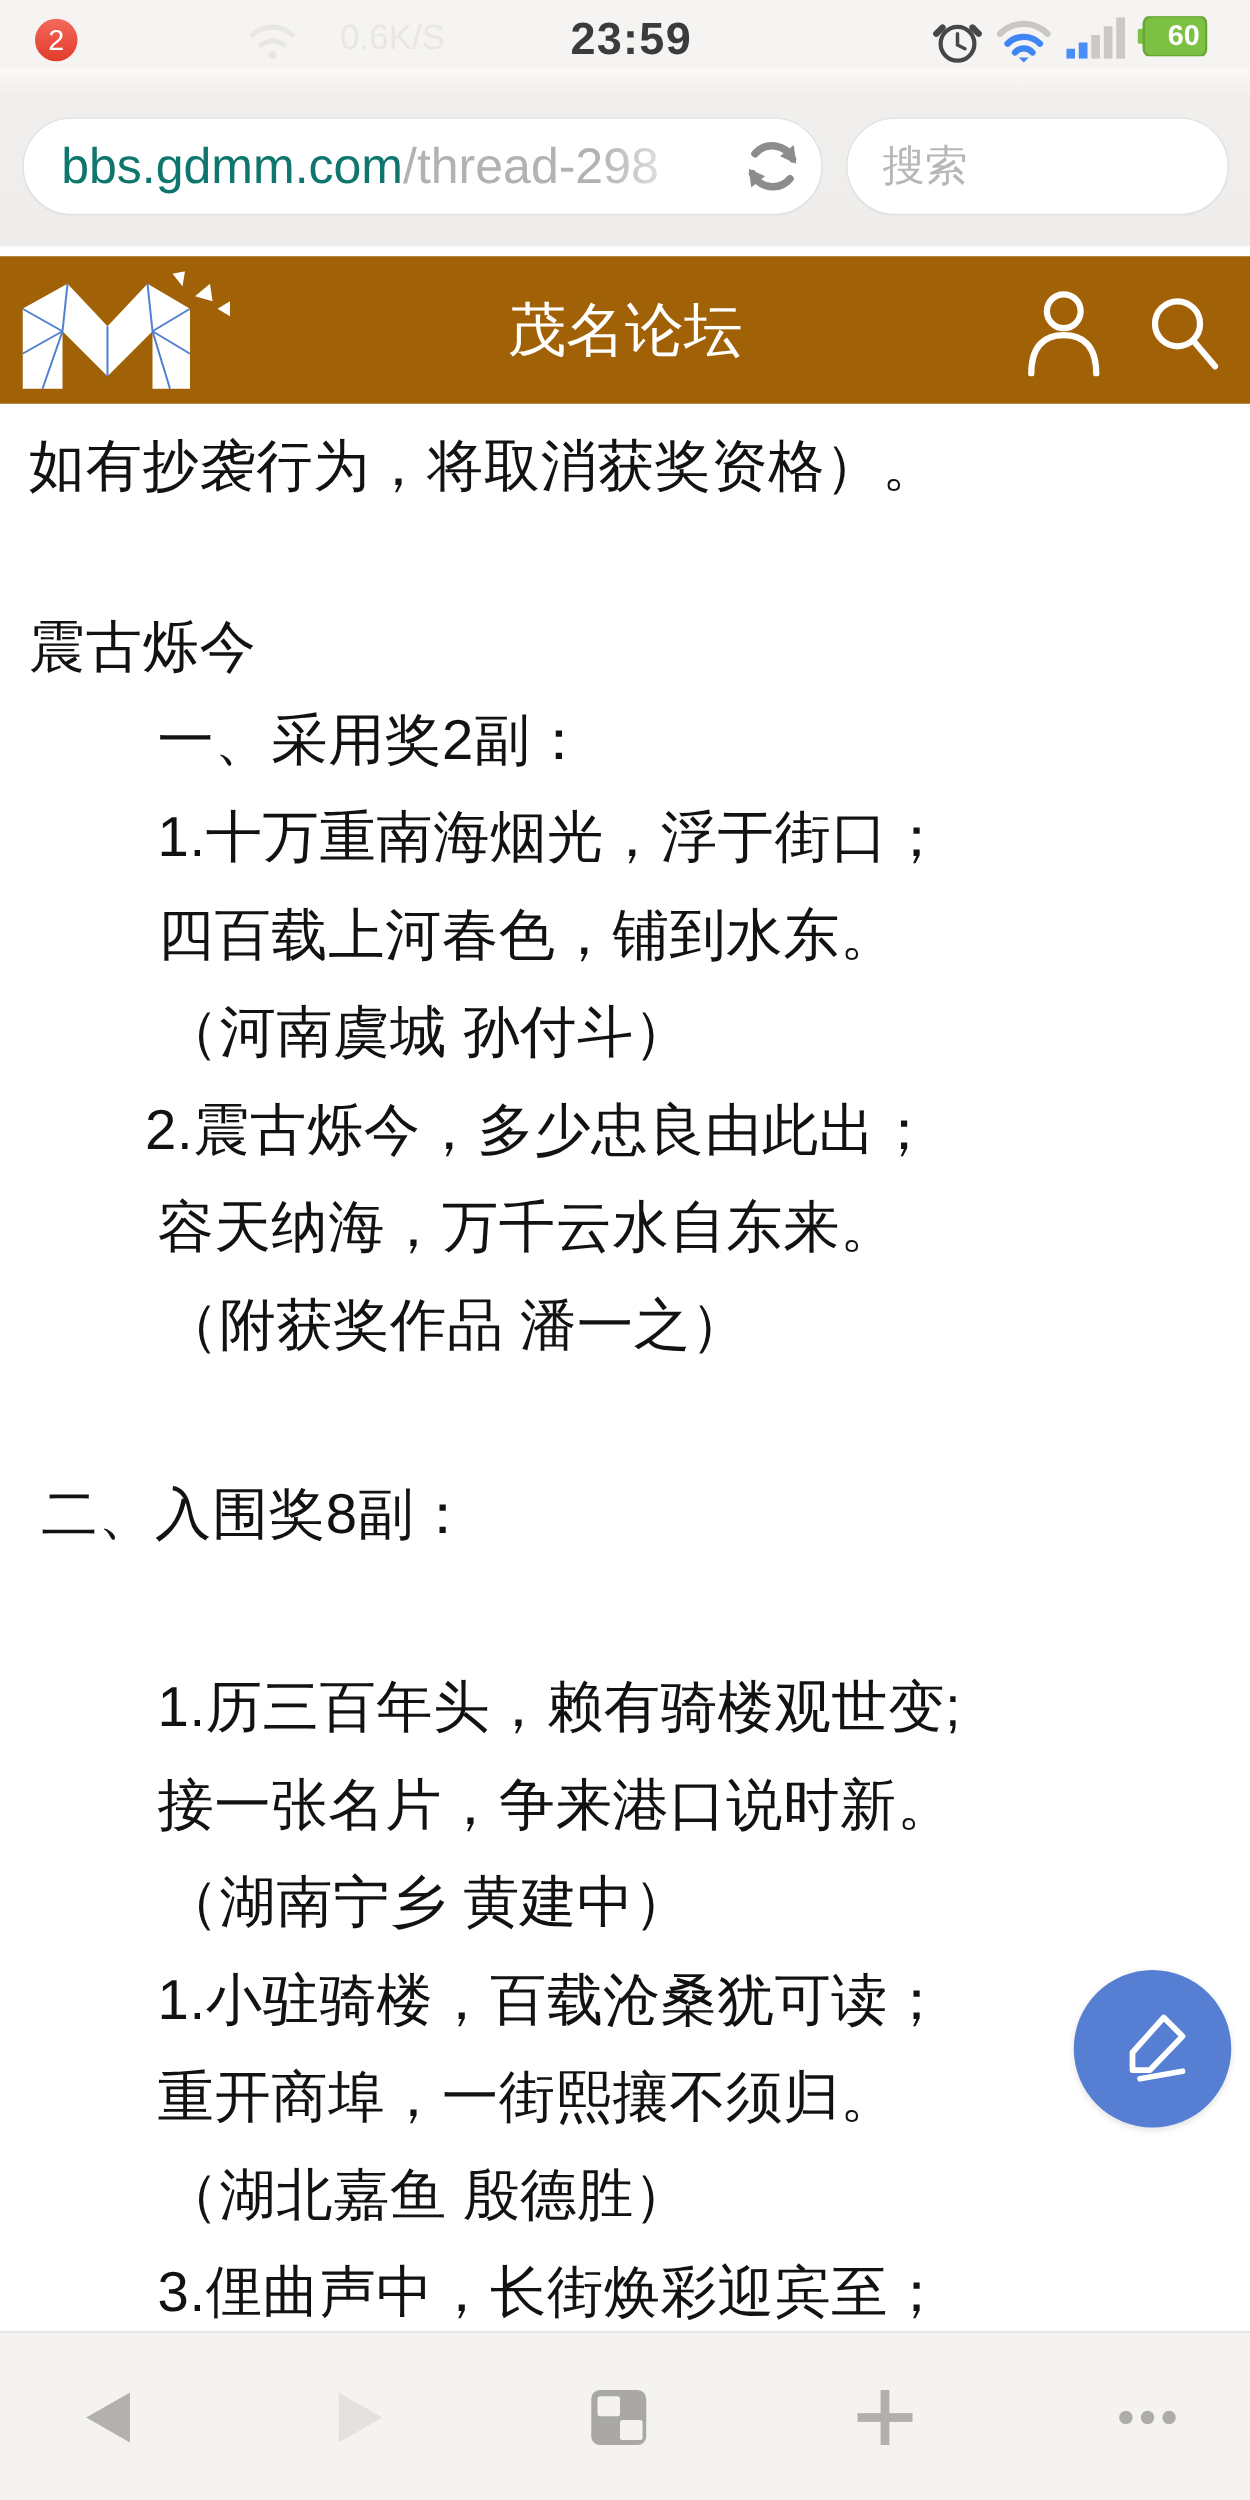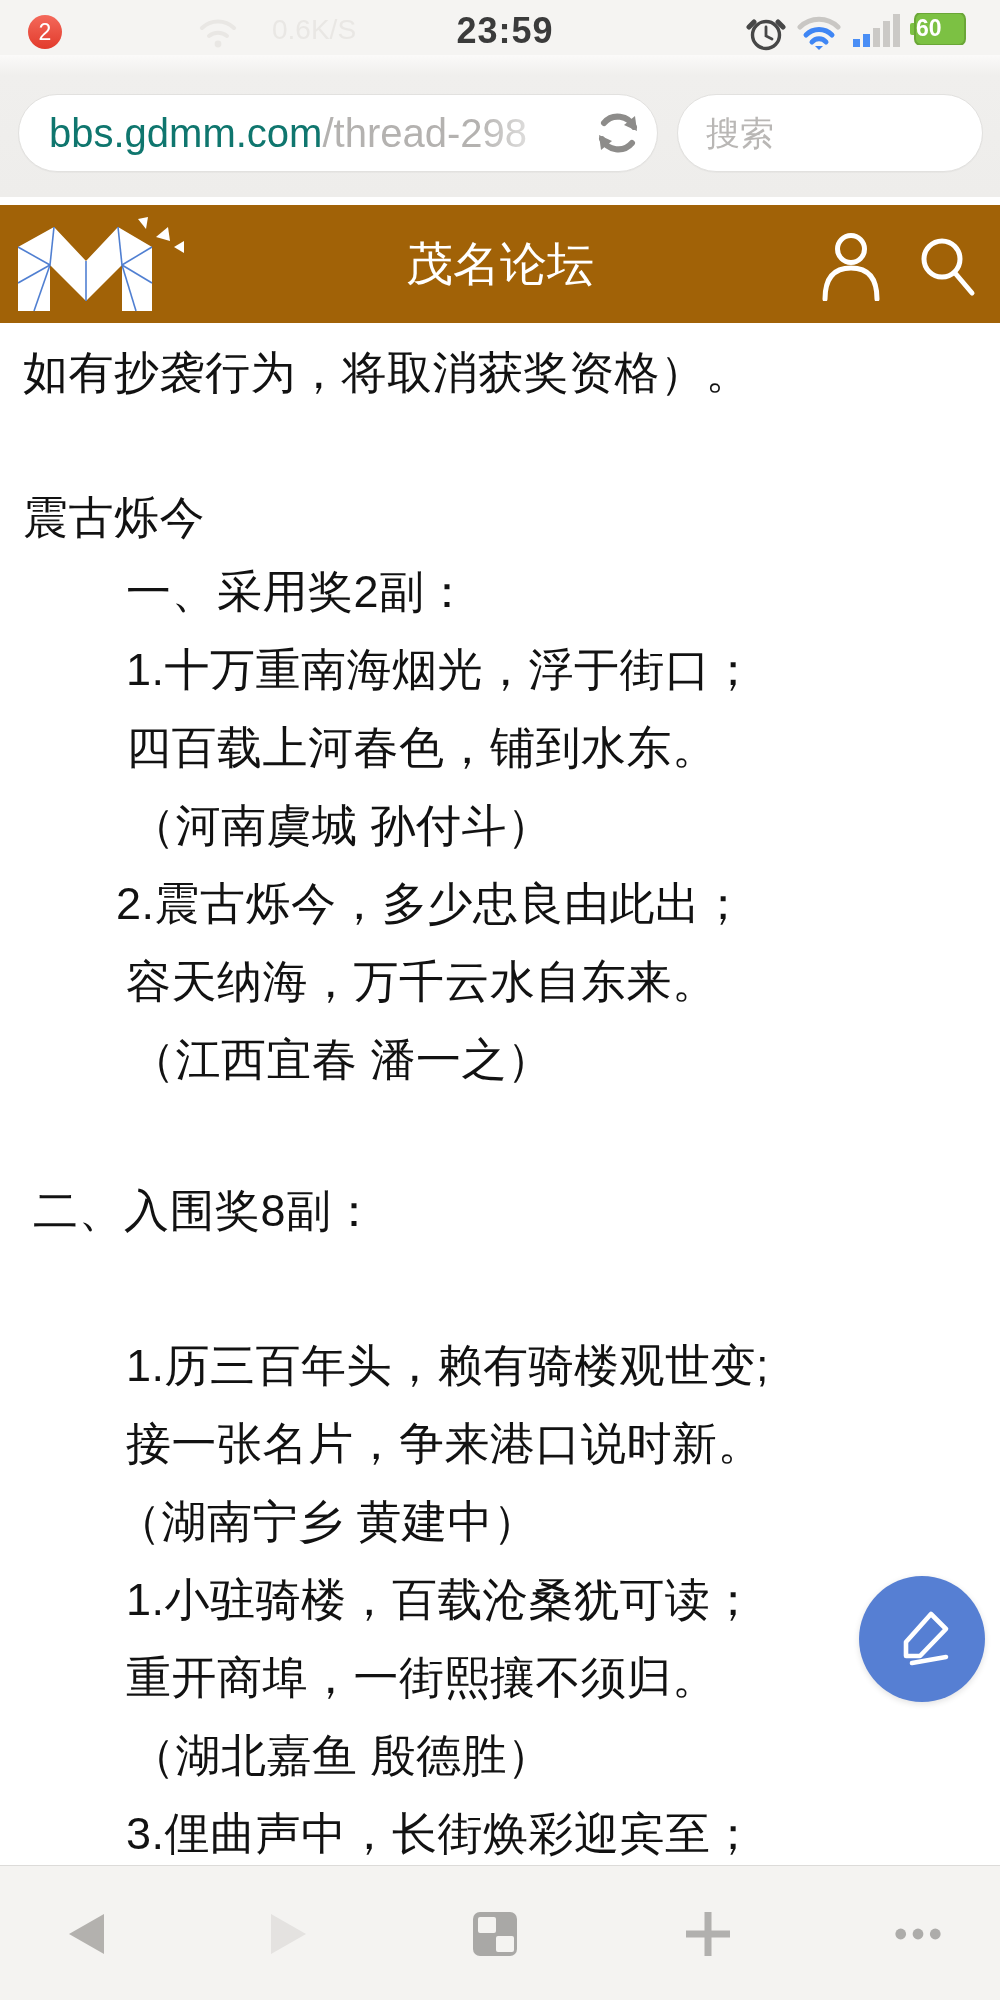--- a/index.html
+++ b/index.html
@@ -100,21 +100,21 @@
     <rect x="20" y="15" width="7" height="19" fill="#cbc9c6"></rect>
     <rect x="30" y="8" width="7" height="26" fill="#cbc9c6"></rect>
     <rect x="40" y="1" width="7" height="33" fill="#cbc9c6"></rect>
   </svg>
 
   <div class="abs" style="left:910px;top:13px;width:56px;height:32px;">
     <svg width="56" height="32" viewBox="0 0 56 32" style="position:absolute;left:0;top:0;">
       <rect x="0" y="10" width="8" height="12" rx="2" fill="#7cc143"></rect>
       <rect x="5" y="0" width="50" height="32" rx="6" fill="#7cc143" stroke="#6aa637" stroke-width="2"></rect>
     </svg>
-    <div style="position:absolute;left:6px;top:2px;width:62px;text-align:left;color:#ffffff;
+    <div style="position:absolute;left:6px;top:2px;width:62px;text-align:center;color:#ffffff;
                 font-size:23px;font-weight:bold;">60</div>
   </div>
 </div>
 
 <div class="abs url-row">
   <div class="pill url-pill">
     <div class="url-text"><span class="url-domain">bbs.gdmm.com</span><span class="url-path">/thread-298</span></div>
     <div class="url-fade"></div>
     <div class="refresh-wrap">
       <svg width="54" height="54" viewBox="0 0 54 54">
@@ -175,25 +175,25 @@
 
 <div>
   <div class="content-line" style="left:23px;top:343px;">如有抄袭行为，将取消获奖资格）。</div>
   <div class="content-line" style="left:23px;top:488px;">震古烁今</div>
   <div class="content-line" style="left:126px;top:562px;">一、采用奖2副：</div>
   <div class="content-line" style="left:126px;top:640px;">1.十万重南海烟光，浮于街口；</div>
   <div class="content-line" style="left:126px;top:718px;">四百载上河春色，铺到水东。</div>
   <div class="content-line" style="left:130px;top:796px;">（河南虞城 孙付斗）</div>
   <div class="content-line" style="left:116px;top:874px;">2.震古烁今，多少忠良由此出；</div>
   <div class="content-line" style="left:126px;top:952px;">容天纳海，万千云水自东来。</div>
-  <div class="content-line" style="left:130px;top:1030px;">（江西宜春 潘一之）</div>
+  <div class="content-line" style="left:130px;top:1030px;">（附获奖作品 潘一之）</div>
   <div class="content-line" style="left:33px;top:1181px;">二、入围奖8副：</div>
   <div class="content-line" style="left:126px;top:1336px;">1.历三百年头，赖有骑楼观世变;</div>
   <div class="content-line" style="left:126px;top:1414px;">接一张名片，争来港口说时新。</div>
-  <div class="content-line" style="left:116px;top:1492px;">（湖南宁乡 黄建中）</div>
+  <div class="content-line" style="left:130px;top:1492px;">（湖南宁乡 黄建中）</div>
   <div class="content-line" style="left:126px;top:1570px;">1.小驻骑楼，百载沧桑犹可读；</div>
   <div class="content-line" style="left:126px;top:1648px;">重开商埠，一街熙攘不须归。</div>
   <div class="content-line" style="left:130px;top:1726px;">（湖北嘉鱼 殷德胜）</div>
   <div class="content-line" style="left:126px;top:1804px;">3.俚曲声中，长街焕彩迎宾至；</div>
 </div>
 
 <div class="abs fab">
   <svg width="72" height="72" viewBox="0 0 72 72">
     <g fill="none" stroke="#ffffff" stroke-width="4.6" stroke-linejoin="round" stroke-linecap="round">
       <path d="M45 11 L60 26 L34 53 L20 53 L20 39 Z"></path>

